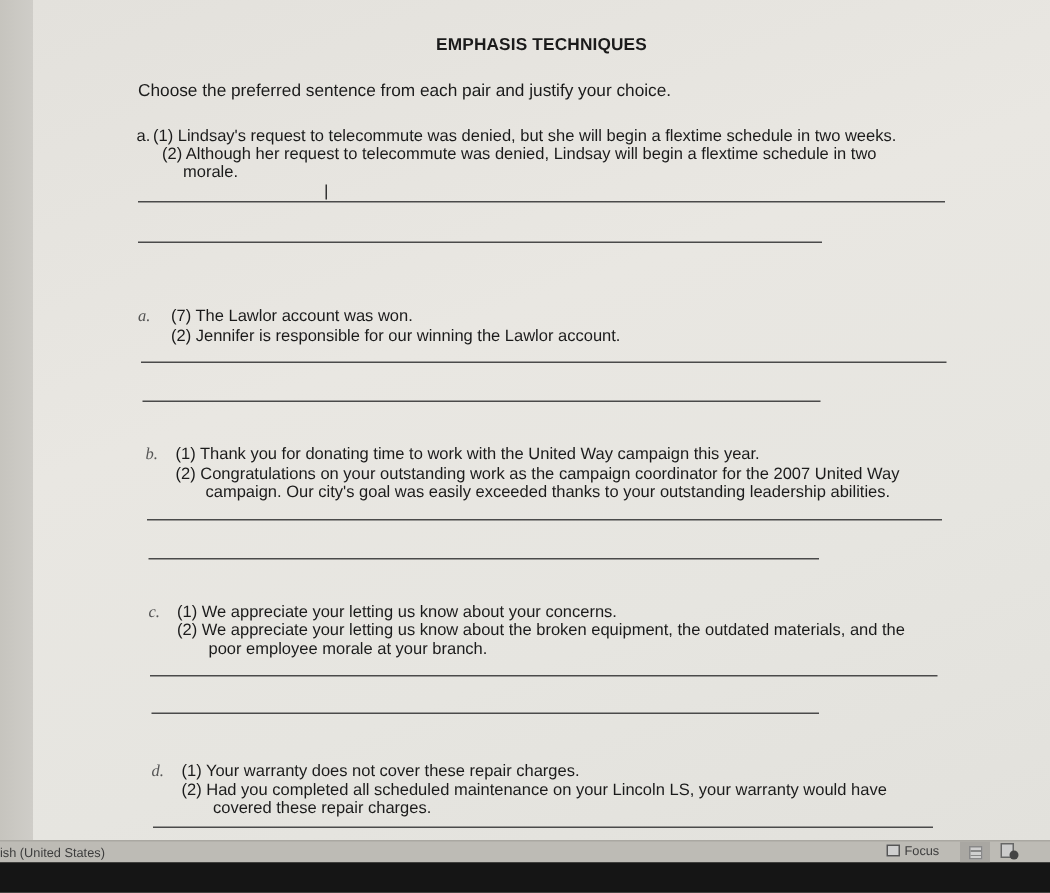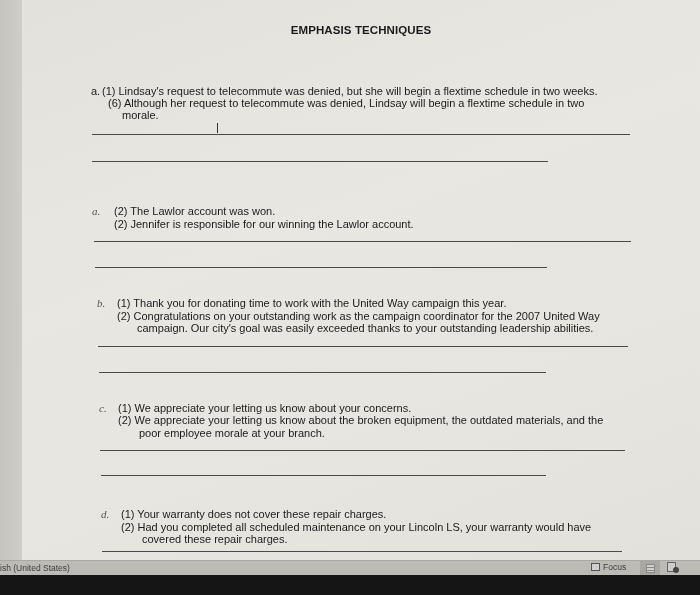--- a/index.html
+++ b/index.html
@@ -55,34 +55,35 @@
   .bottom-bar { position:absolute; left:0; top:575px; width:700px; height:20px; background:#151515; }
 </style>
 </head>
 <body>
 
 <div class="app">
   <div class="left-gutter"></div>
 
   <div class="page">
     <div class="title">EMPHASIS TECHNIQUES</div>
+    <div class="instructions">Choose the preferred sentence from each pair and justify your choice.</div>
 
     <div class="item" style="left:69px; top:85px;">
       <span class="letter">a.</span>
       <span class="opt" style="left:11px; top:0;">(1) Lindsay's request to telecommute was denied, but she will begin a flextime schedule in two weeks.</span>
-      <span class="opt" style="left:17px; top:12px;">(6) Although her request to telecommute was denied, Lindsay will begin a flextime schedule in two</span>
+      <span class="opt" style="left:17px; top:12px;">(2) Although her request to telecommute was denied, Lindsay will begin a flextime schedule in two</span>
       <span class="opt" style="left:31px; top:24px;">morale.</span>
     </div>
     <div class="line" style="left:70px; top:134px; width:538px;"></div>
     <div class="cursor-tick" style="left:195px; top:123px;"></div>
     <div class="line" style="left:70px; top:161px; width:456px;"></div>
 
     <div class="item" style="left:70px; top:205px;">
       <span class="letter italic">a.</span>
-      <span class="opt" style="left:22px; top:0;">(2) The Lawlor account was won.</span>
+      <span class="opt" style="left:22px; top:0;">(7) The Lawlor account was won.</span>
       <span class="opt" style="left:22px; top:13px;">(2) Jennifer is responsible for our winning the Lawlor account.</span>
     </div>
     <div class="line" style="left:72px; top:241px; width:537px;"></div>
     <div class="line" style="left:73px; top:267px; width:452px;"></div>
 
     <div class="item" style="left:75px; top:297px;">
       <span class="letter italic">b.</span>
       <span class="opt" style="left:20px; top:0;">(1) Thank you for donating time to work with the United Way campaign this year.</span>
       <span class="opt" style="left:20px; top:13px;">(2) Congratulations on your outstanding work as the campaign coordinator for the 2007 United Way</span>
       <span class="opt" style="left:40px; top:25px;">campaign. Our city's goal was easily exceeded thanks to your outstanding leadership abilities.</span>

